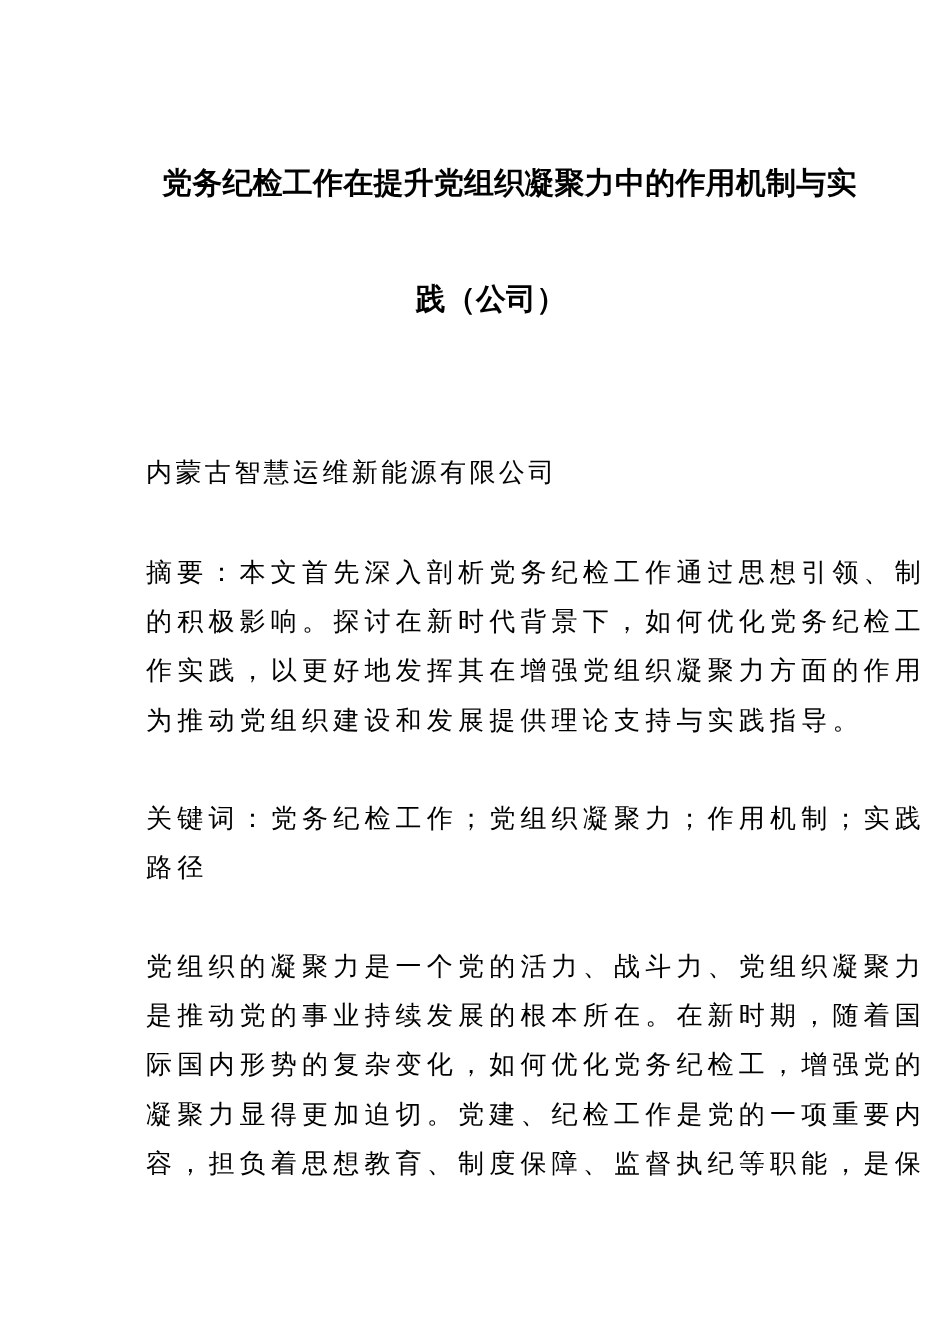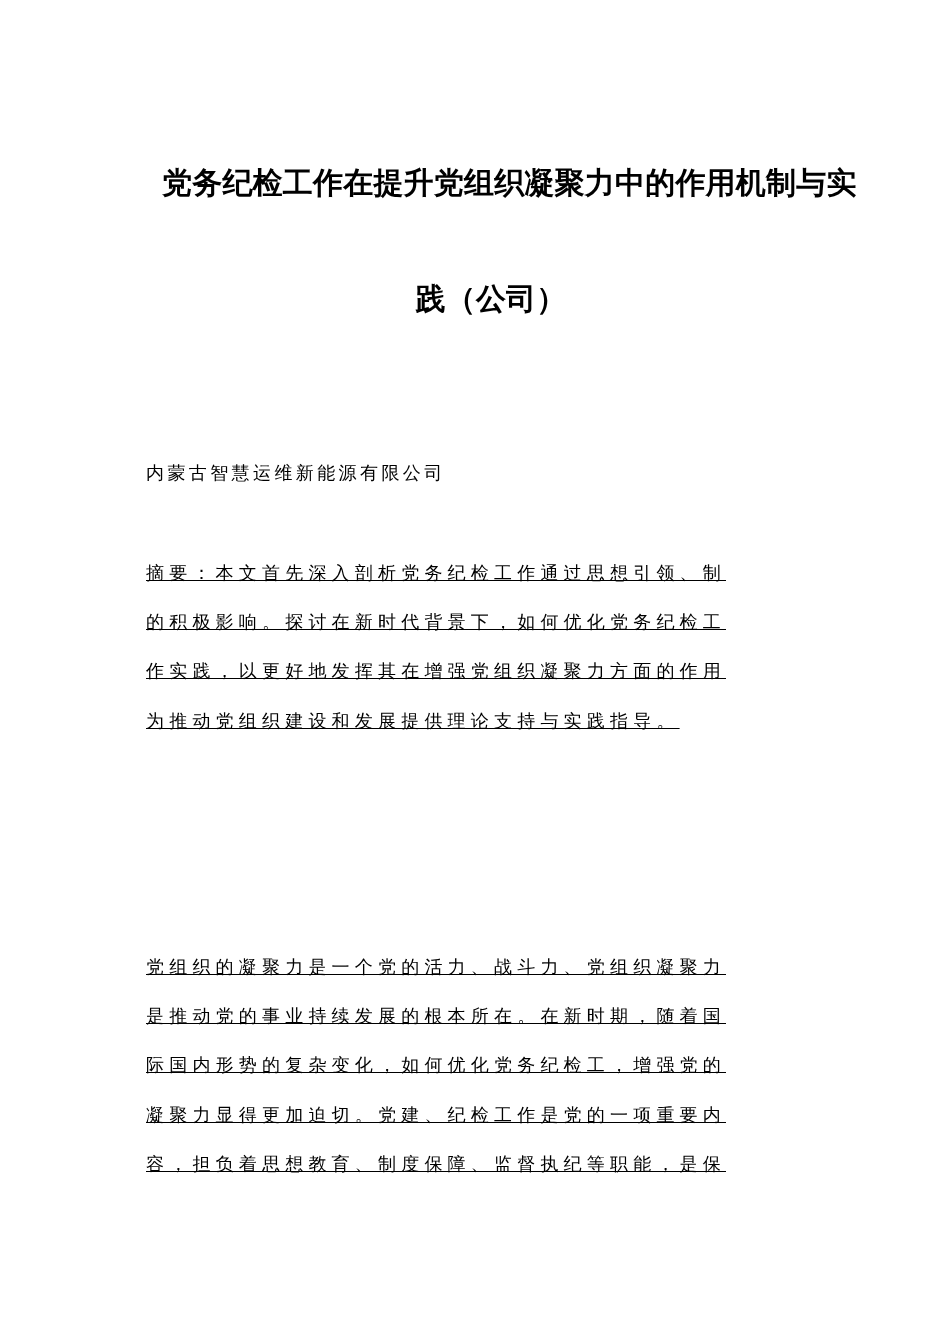--- a/index.html
+++ b/index.html
@@ -35,49 +35,53 @@
       letter-spacing: 0.2px;
       margin-left: 16px;
     }
     .title-line.l1 { top: 163px; text-align: left; }
     .title-line.l2 { top: 279px; left: 0; width: 950px; text-align: center; }
     .body-text {
       position: absolute;
       left: 146px;
       width: 660px;
       font-family: "DejaVu Sans", "Liberation Sans", sans-serif;
-      font-size: 18px;
+      font-size: 26px;
       letter-spacing: 5.2px;
       white-space: nowrap;
       line-height: 49.2px;
     }
     .company { top: 448px; letter-spacing: 3.4px; }
     .abstract { top: 548px; }
     .keywords { top: 794px; }
     .section1 { top: 893px; }
     .intro { top: 942px; }
-    .line { display: block; height: 49.2px; text-decoration: underline; }
+    .line { display: block; height: 49.2px; }
   </style>
 </head>
 <body>
 
 <div class="page">
 
   <div class="title-line l1">党务纪检工作在提升党组织凝聚力中的作用机制与实</div>
   <div class="title-line l2">践（公司）</div>
 
   <div class="body-text company">内蒙古智慧运维新能源有限公司</div>
 
   <div class="body-text abstract">
     <span class="line">摘要：本文首先深入剖析党务纪检工作通过思想引领、制</span>
     <span class="line">的积极影响。探讨在新时代背景下，如何优化党务纪检工</span>
     <span class="line">作实践，以更好地发挥其在增强党组织凝聚力方面的作用</span>
     <span class="line">为推动党组织建设和发展提供理论支持与实践指导。</span>
   </div>
 
+  <div class="body-text keywords">
+    <span class="line">关键词：党务纪检工作；党组织凝聚力；作用机制；实践</span>
+    <span class="line">路径</span>
+  </div>
 
 
   <div class="body-text intro">
     <span class="line">党组织的凝聚力是一个党的活力、战斗力、党组织凝聚力</span>
     <span class="line">是推动党的事业持续发展的根本所在。在新时期，随着国</span>
     <span class="line">际国内形势的复杂变化，如何优化党务纪检工，增强党的</span>
     <span class="line">凝聚力显得更加迫切。党建、纪检工作是党的一项重要内</span>
     <span class="line">容，担负着思想教育、制度保障、监督执纪等职能，是保</span>
   </div>
 

